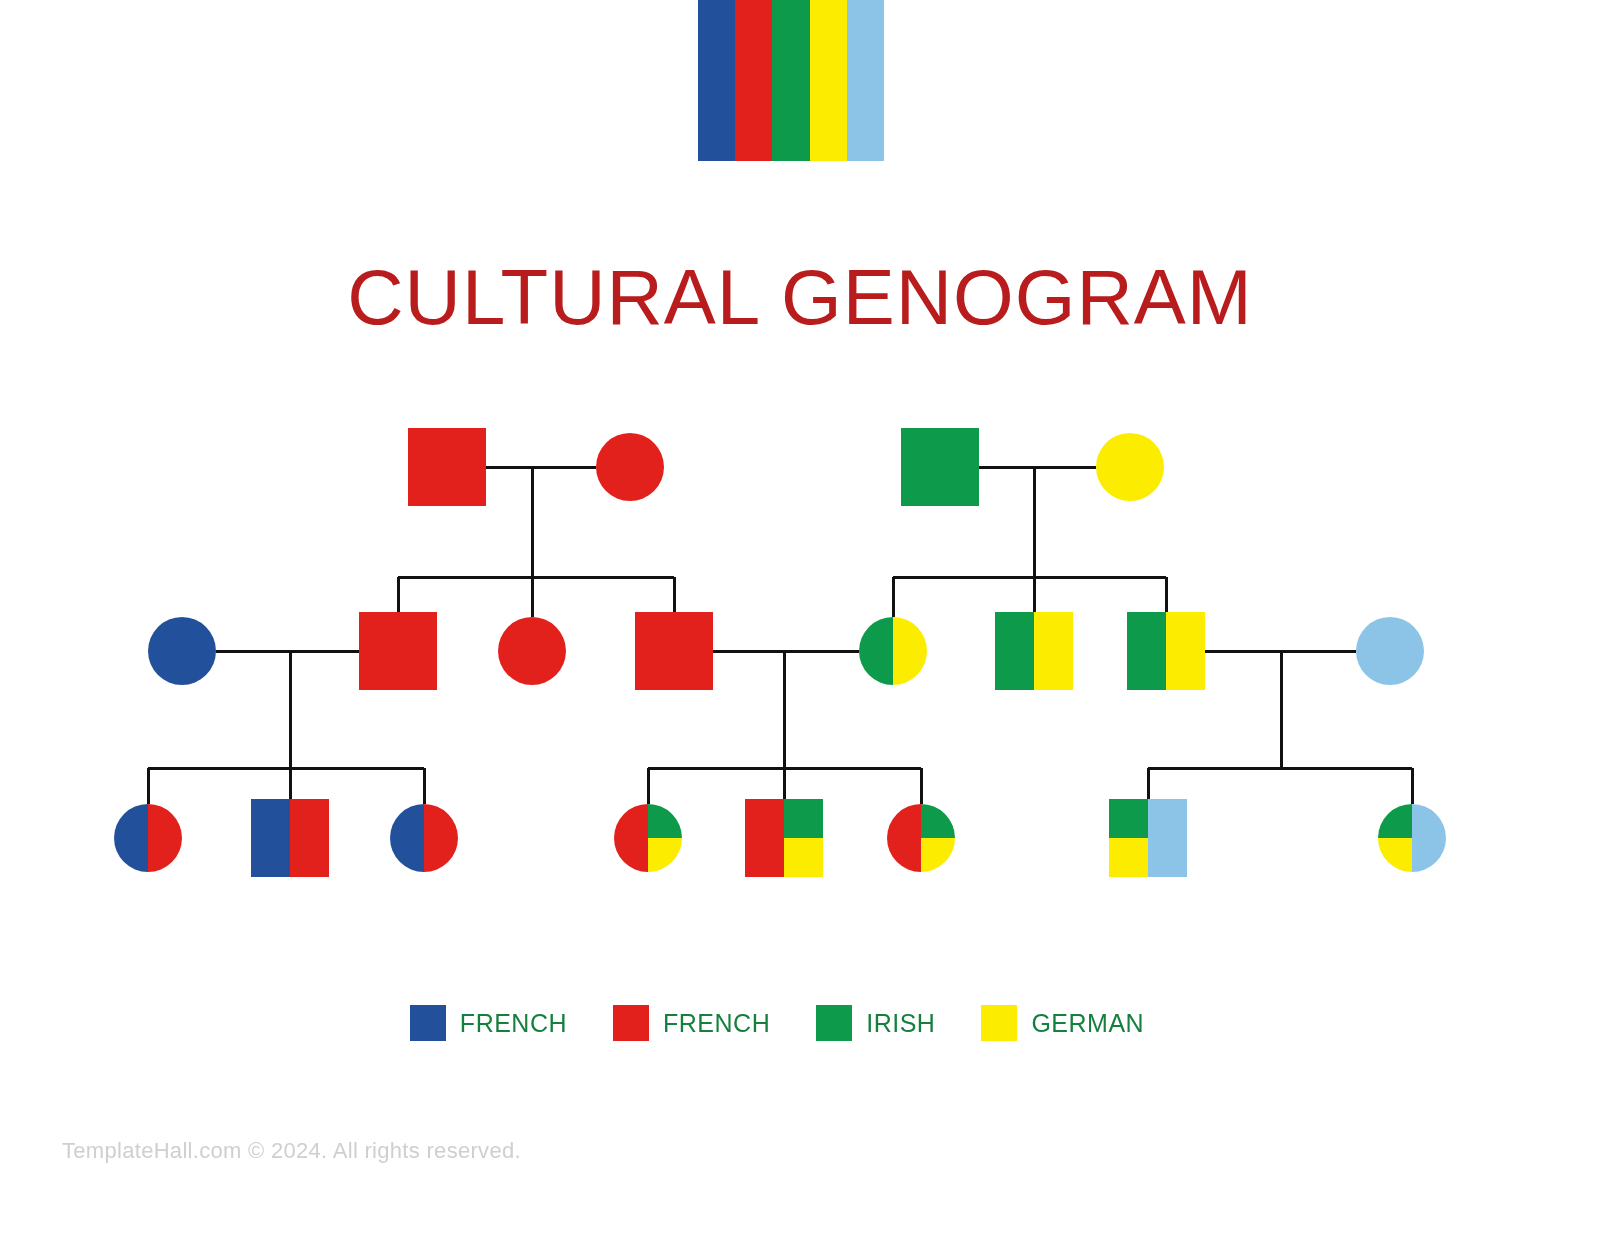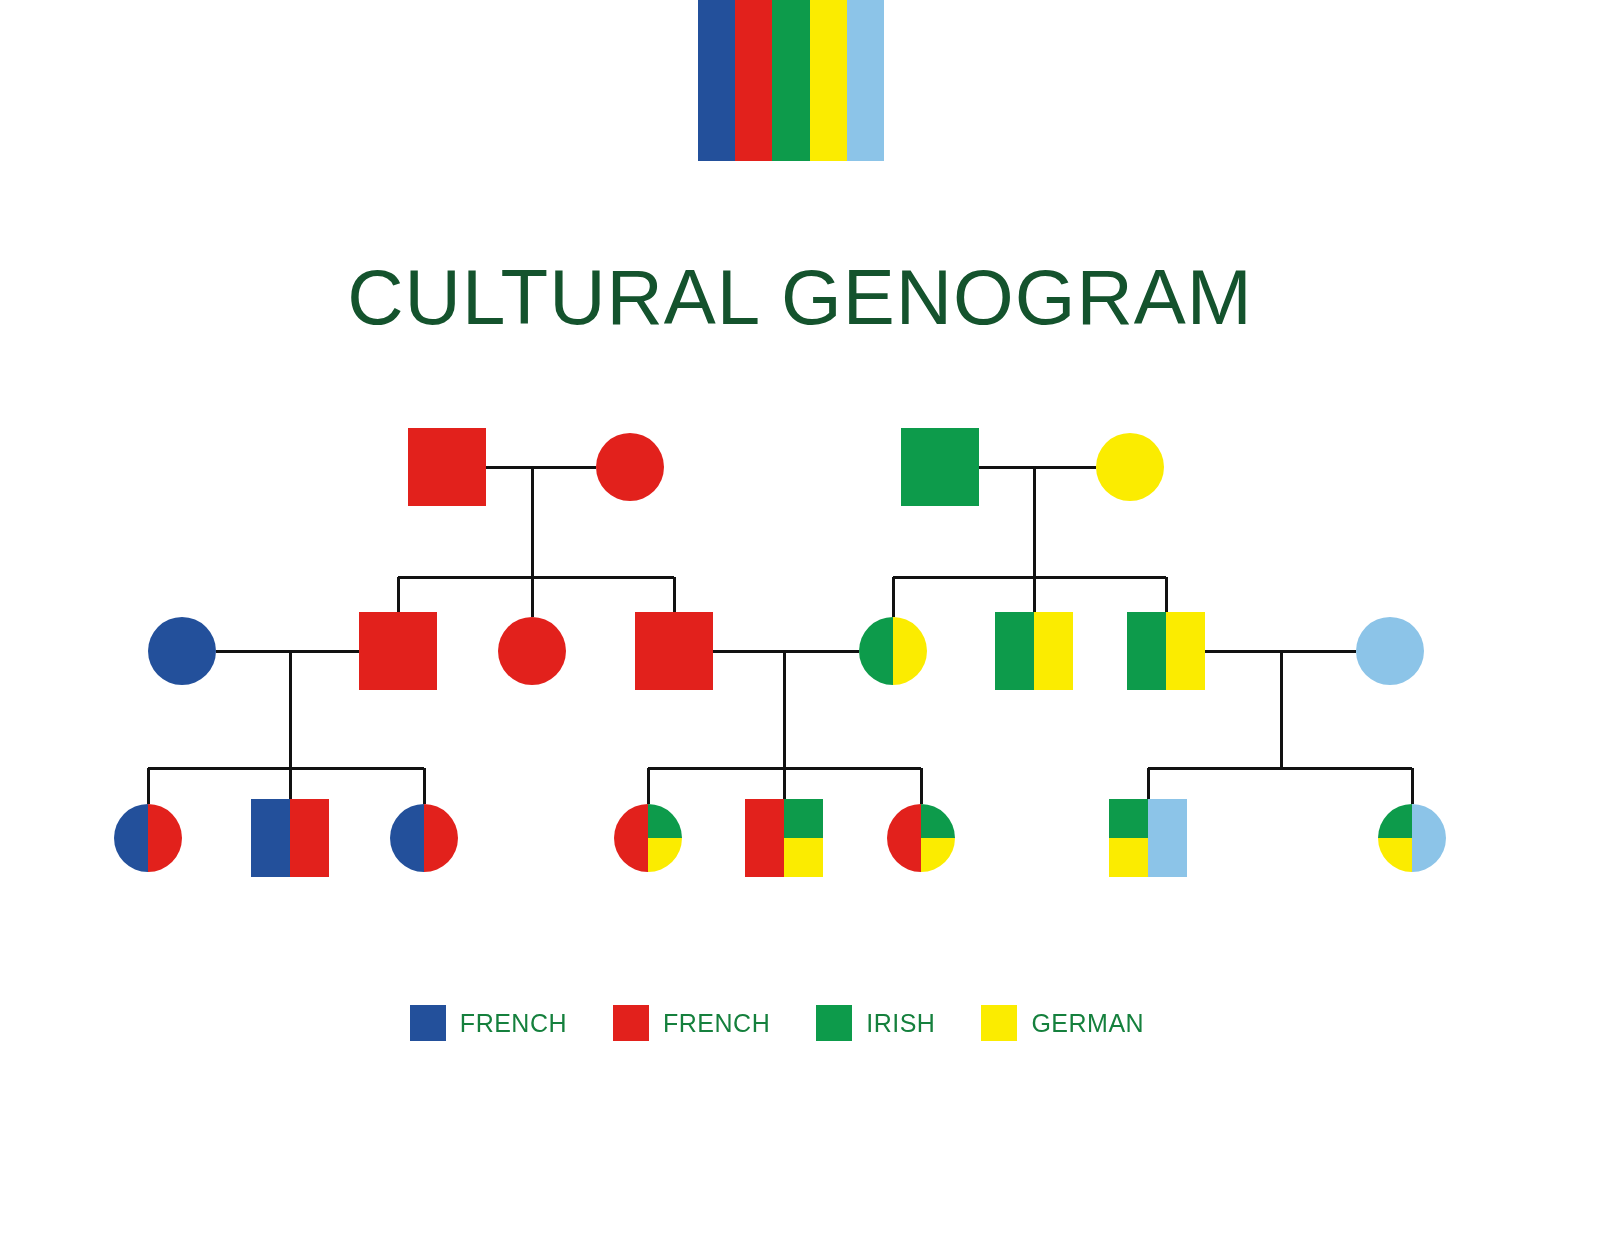--- a/index.html
+++ b/index.html
@@ -18,21 +18,21 @@
   .banner .stripe{height:100%;}
 
   
   .title{
     position:absolute;
     left:0;right:0;
     text-align:center;
     font-size:78px;
     font-weight:300;
     letter-spacing:1px;
-    color:#14532d;
+    color:#b91c1c;
     font-family:"Liberation Sans", sans-serif;
     white-space:nowrap;
   }
 
   
   #genogram{position:absolute;left:0;top:0;}
 
   
   .legend{
     position:absolute;
@@ -305,14 +305,15 @@
         <div class="legend-label">IRISH</div>
       </div>
       <div class="legend-gap"></div>
       <div class="legend-item">
         <div class="legend-swatch" style="background: rgb(251, 236, 0);"></div>
         <div class="legend-label">GERMAN</div>
       </div>
       <div class="legend-gap"></div>
     </div>
 
+  <div class="footer" style="left: 62px; top: 1138px;">TemplateHall.com © 2024. All rights reserved.</div>
 
 </div>
 
 </body></html>

